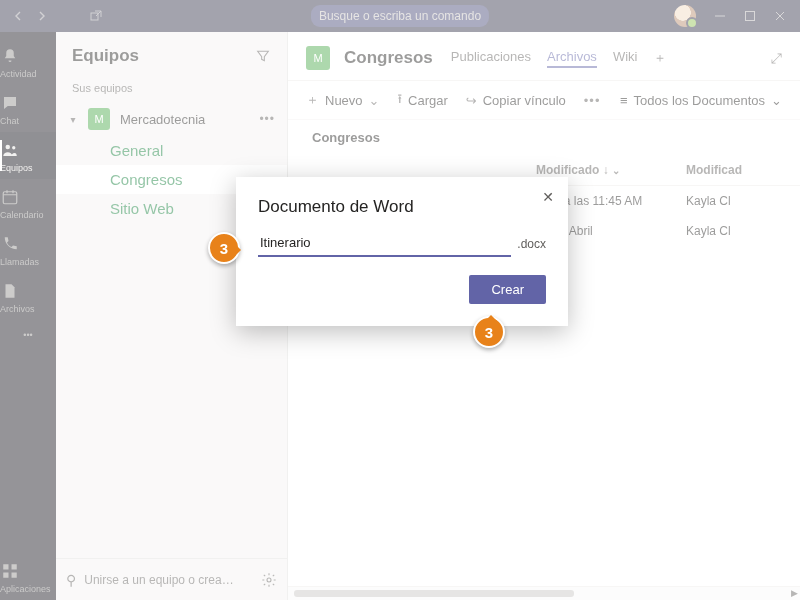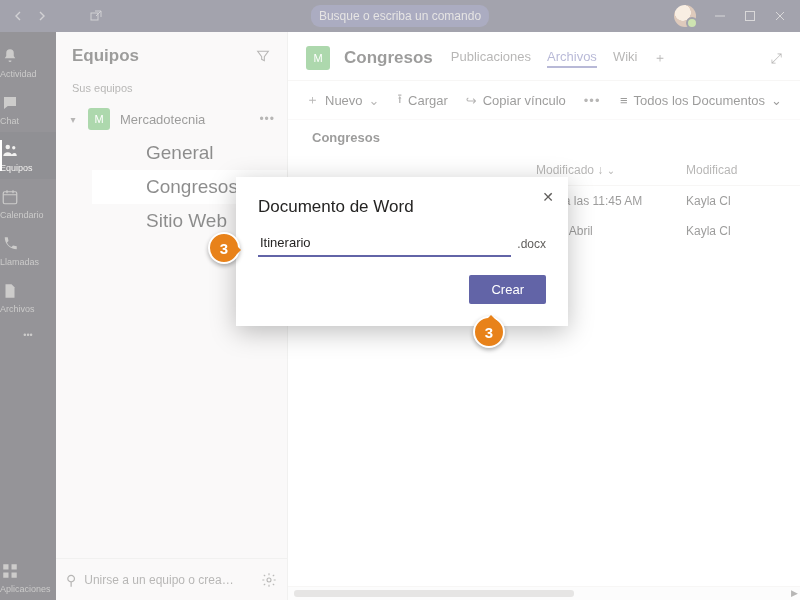--- a/index.html
+++ b/index.html
@@ -26,21 +26,21 @@
 
 
 .teamscol { position: absolute; top: 32px; bottom: 0; left: 56px; width: 232px; background: #f3f2f1; border-right: 1px solid #e1dfdd; display:flex; flex-direction:column; }
 .teamscol .hdr { display:flex; align-items:center; justify-content:space-between; padding: 14px 16px 12px; }
 .teamscol .hdr h2 { font-size: 17px; font-weight: 700; color:#252423; }
 .teamscol .sub { font-size: 11px; color:#605e5c; padding: 4px 16px 8px; }
 .team { display:flex; align-items:center; padding: 6px 12px; gap: 10px; font-size: 13px; color:#252423; cursor:pointer; }
 .team .chev { width:10px; text-align:center; color:#605e5c; font-size:10px; }
 .team .tile { width: 22px; height:22px; background:#4aa84a; color:#fff; border-radius:3px; display:flex; align-items:center; justify-content:center; font-size:11px; }
 .team .more { margin-left:auto; color:#605e5c; letter-spacing:1px; font-size:12px; }
-.channel { padding: 6px 12px 6px 54px; font-size: 19px; color:#000000; cursor:pointer;margin-left:36px; }
+.channel { padding: 6px 12px 6px 54px; font-size: 15px; color:#15803d; cursor:pointer; }
 .channel.active { background:#fff; }
 .teamscol .footer { margin-top:auto; border-top:1px solid #e1dfdd; height:42px; display:flex; align-items:center; padding:0 10px; gap:8px; font-size:12px; color:#605e5c; }
 .teamscol .footer .joinicon { font-size:14px; }
 
 
 .main { position:absolute; top:32px; bottom:0; left:288px; right:0; background:#fff; display:flex; flex-direction:column; }
 .chanhdr { display:flex; align-items:center; gap:14px; padding: 14px 18px 10px; border-bottom:1px solid #edebe9; }
 .chanhdr .tile { width:24px; height:24px; background:#4aa84a; color:#fff; border-radius:3px; display:flex; align-items:center; justify-content:center; font-size:11px; }
 .chanhdr h3 { font-size:17px; font-weight:700; color:#252423; }
 .chanhdr .tabs { display:flex; gap:16px; font-size:13px; color:#605e5c; margin-left:4px; }
@@ -52,21 +52,21 @@
 .toolbar { display:flex; align-items:center; gap:18px; padding: 8px 18px; font-size:13px; color:#252423; border-bottom:1px solid #f3f2f1; }
 .toolbar .tb { display:flex; align-items:center; gap:6px; cursor:pointer; }
 .toolbar .tb .ico { font-size:13px; color:#605e5c; }
 .toolbar .dots { color:#605e5c; letter-spacing:1px; cursor:pointer; }
 .toolbar .view { margin-left:auto; display:flex; align-items:center; gap:6px; cursor:pointer; }
 
 .crumb { padding: 10px 24px; font-size:13px; font-weight:600; color:#252423; }
 
 .filetable { font-size:12px; color:#252423; }
 .filetable .row { display:grid; grid-template-columns: 1fr 150px 90px; padding:8px 24px; }
-.filetable .head { color:#605e5c; border-bottom:1px solid #edebe9; font-weight:400; }
+.filetable .head { color:#605e5c; border-bottom:1px solid #edebe9; font-weight:700; }
 .filetable .row.body { color:#252423; }
 .filetable .trunc { overflow:hidden; white-space:nowrap; }
 
 .hscroll { position:absolute; left:0; right:0; bottom:0; height:14px; border-top:1px solid #edebe9; background:#f8f8f8; }
 .hscroll .thumb { position:absolute; left:6px; top:3px; height:7px; width:280px; background:#c8c6c4; border-radius:3px; }
 .hscroll .arrow { position:absolute; top:1px; font-size:9px; color:#605e5c; }
 .hscroll .arrow.r { right:2px; }
 
 
 .scrim { position:absolute; inset:0; background:rgba(255,255,255,0.55); pointer-events:none; }

